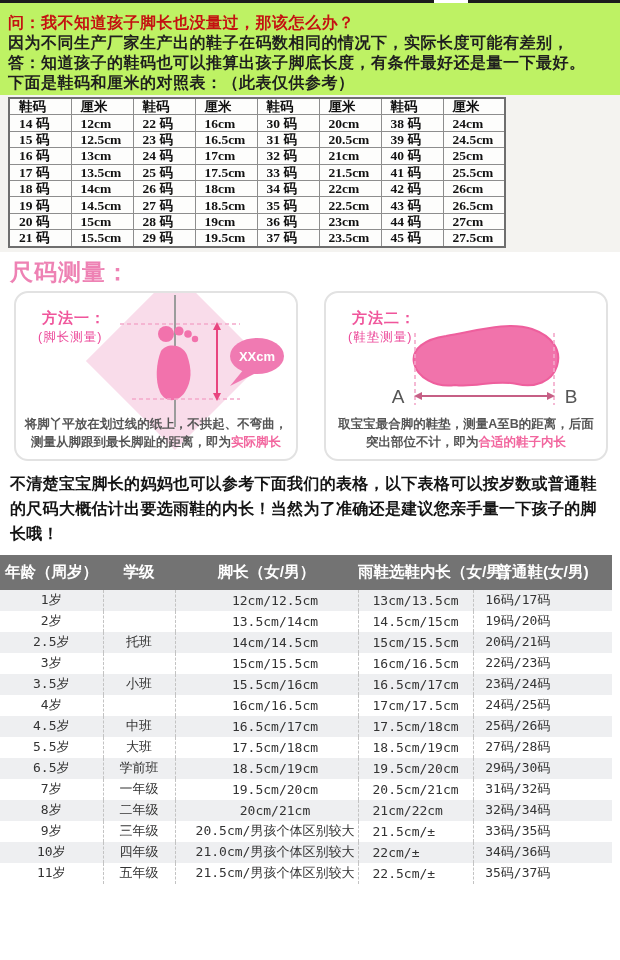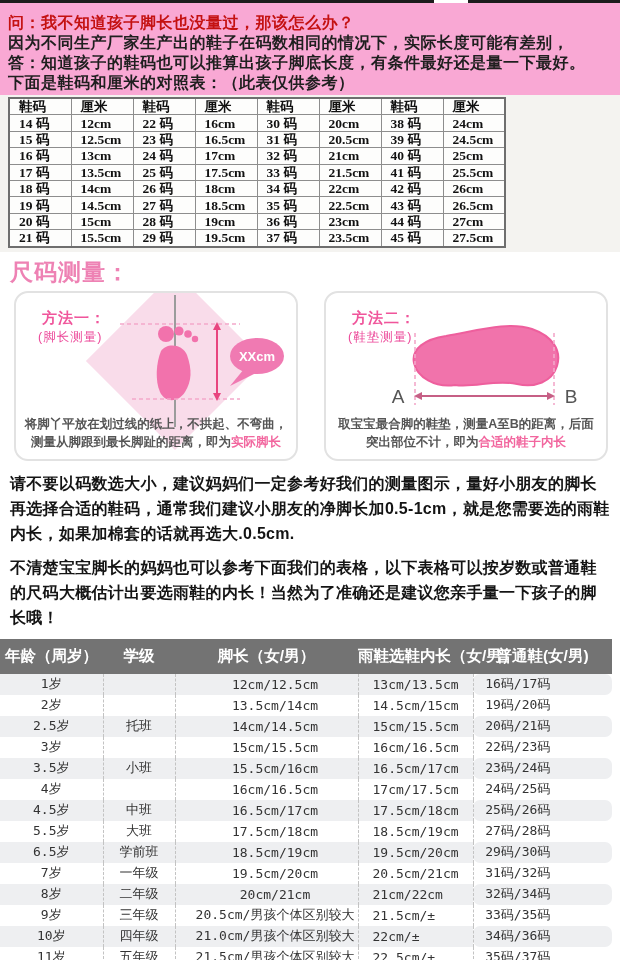--- a/index.html
+++ b/index.html
@@ -3,21 +3,21 @@
 <meta charset="utf-8">
 <style>
   html,body{margin:0;padding:0;}
   body{
     width:620px;height:960px;overflow:hidden;background:#ffffff;
     font-family:"Liberation Sans","DejaVu Sans",sans-serif;
     -webkit-font-smoothing:antialiased;
   }
   
   .top-line{height:3px;background:linear-gradient(to right,#1c1c1c 0,#1c1c1c 434px,#ffffff 434px,#ffffff 468px,#1c1c1c 468px,#1c1c1c 100%);}
-  .qa-section{background:#f9a8d4;padding:10px 8px 2px 8px;}
+  .qa-section{background:#bef264;padding:10px 8px 2px 8px;}
   .qa-line{font-size:16px;font-weight:bold;line-height:20px;color:#1f1f1f;white-space:nowrap;letter-spacing:.5px;}
   .qa-question{color:#c41111;}
   
   .size-table-wrap{background:#f4f3f0;padding:2px 7px 4px 8px;}
   table.size-table{width:498px;border-collapse:collapse;table-layout:fixed;border:2px solid #6e6e6e;background:#fdfdfc;}
   table.size-table th,table.size-table td{
     border:1px solid #8d8d8d;font-family:"Liberation Serif","DejaVu Serif",serif;
     font-weight:bold;font-size:13.5px;color:#111;text-align:left;padding:0 0 0 9px;height:15.4px;line-height:15px;white-space:nowrap;
   }
   
@@ -40,21 +40,21 @@
   }
   table.age-table tbody td{
     font-family:"DejaVu Sans Mono","Liberation Mono",monospace;
     font-size:13px;color:#333;height:21px;padding:0;text-align:center;white-space:nowrap;
   }
   table.age-table tbody tr:nth-child(odd){background:#eeeff1;}
   table.age-table tbody td + td{border-left:1px dashed #c3c3c3;}
   table.age-table tbody td.c2,table.age-table tbody td.c3{text-align:left;}
   table.age-table tbody td.c2{padding-left:17px;text-align:center;}
   table.age-table tbody td.c3{padding-left:14px;}
-  table.age-table tbody td.c4{text-align:center;padding-right:50px;border-radius:7px;}
+  table.age-table tbody td.c4{text-align:center;padding-right:50px;}
   col.col0{width:103px;}col.col1{width:72px;}col.col2{width:183px;}col.col3{width:115px;}col.col4{width:139px;}
 </style>
 </head>
 <body>
 
 <div class="top-line"></div>
 
 <div class="qa-section">
   <div class="qa-line qa-question">问：我不知道孩子脚长也没量过，那该怎么办？</div>
   <div class="qa-line">因为不同生产厂家生产出的鞋子在码数相同的情况下，实际长度可能有差别，</div>
@@ -212,21 +212,20 @@
       <text x="72" y="110" text-anchor="middle" font-size="19" fill="#555" font-family="Liberation Sans,sans-serif">A</text>
       <text x="245" y="110" text-anchor="middle" font-size="19" fill="#555" font-family="Liberation Sans,sans-serif">B</text>
     </svg>
     <div class="card-title">方法二：</div>
     <div class="card-sub">(鞋垫测量)</div>
     <div class="card-caption"><span>取宝宝最合脚的鞋垫，测量A至B的距离，后面突出部位不计，即为</span><span class="caption-highlight">合适的鞋子内长</span></div>
   </div>
 </div>
 
 <div class="notes">
-  <p class="note-p">请不要以码数选大小，建议妈妈们一定参考好我们的测量图示，量好小朋友的脚长再选择合适的鞋码，通常我们建议小朋友的净脚长加0.5-1cm，就是您需要选的雨鞋内长，如果加棉套的话就再选大.0.5cm.</p>
   <p class="note-p">不清楚宝宝脚长的妈妈也可以参考下面我们的表格，以下表格可以按岁数或普通鞋的尺码大概估计出要选雨鞋的内长！当然为了准确还是建议您亲手量一下孩子的脚长哦！</p>
 </div>
 
 <table class="age-table">
   <colgroup>
     <col class="col0">
       <col class="col1">
       <col class="col2">
       <col class="col3">
       <col class="col4">

